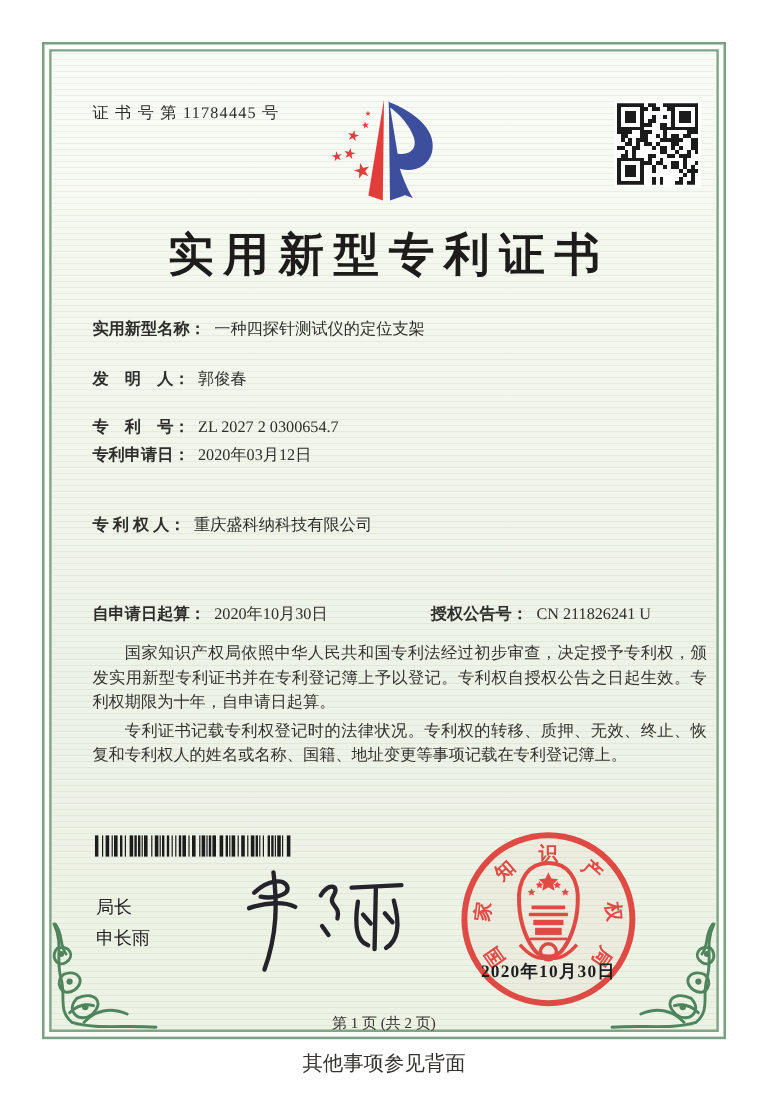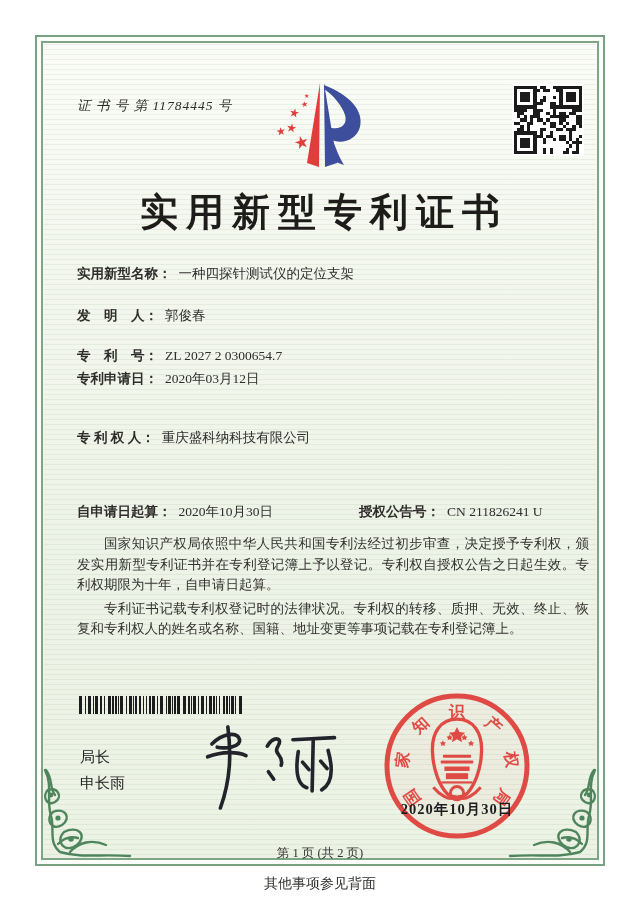--- a/index.html
+++ b/index.html
@@ -14,21 +14,21 @@
     box-sizing:border-box;
     border:2px solid #79a282;
     box-shadow: inset 0 0 0 4px #fdfdfa, inset 0 0 0 6px #7da586;
     background:linear-gradient(180deg,#fbfcf8 0%,#f4f7ee 25%,#eef3e7 60%,#ecf2e4 100%);
   }
   .frame::before{ 
     content:"";position:absolute;inset:7px;pointer-events:none;
     background:repeating-linear-gradient(180deg,rgba(140,175,135,0.14) 0 1px,transparent 1px 5px);
   }
   
-  .cert-no{position:absolute;left:40px;top:60px;font-size:13.5px;letter-spacing:1px;font-style:italic;}
+  .cert-no{position:absolute;left:40px;top:48px;font-size:13.5px;letter-spacing:1px;}
   .logo{position:absolute;left:233px;top:43px;width:105px;height:102px;}
   .qr{position:absolute;left:475px;top:47px;width:72px;height:72px;background:#fff;padding:2px;box-sizing:border-box;}
   .qr svg{width:100%;height:100%;display:block;shape-rendering:crispEdges;fill:#1b1b1b;}
   .title{
     position:absolute;left:0;top:150px;width:100%;margin:0;text-align:center;
     font-size:38px;font-weight:bold;letter-spacing:8px;text-indent:8px;color:#1d1c1a;
   }
   
   .row{position:absolute;left:40px;font-size:13.5px;white-space:nowrap;}
   .row .lbl{font-weight:bold;}
@@ -49,21 +49,21 @@
   .seal-circle{position:absolute;inset:0;}
   .seal-ring{position:absolute;left:80px;top:80px;width:0;height:0;}
   .seal-ring span{
     position:absolute;left:0;top:0;font-size:16px;font-weight:bold;color:#e04a45;
     transform-origin:center;white-space:pre;
   }
   .emblem{position:absolute;left:43px;top:30px;width:74px;height:104px;}
   .seal-date{position:absolute;left:14px;top:114px;width:132px;text-align:center;font-size:14.5px;font-weight:bold;color:#1d1d20;letter-spacing:1px;}
   
   .page-info{position:absolute;left:0;top:808px;width:100%;text-align:center;font-size:12.5px;color:#33322f;}
-  .back-note{position:absolute;left:0;top:875px;width:640px;text-align:center;font-size:14px;color:#33322f;}
+  .back-note{position:absolute;left:0;top:875px;width:640px;text-align:center;font-size:17px;color:#33322f;}
   
   .corner{position:absolute;bottom:4px;width:92px;height:96px;}
   .corner-left{left:3px;}
   .corner-right{right:3px;transform:scaleX(-1);}
   .star{position:absolute;color:#e23d3a;line-height:1;}
 </style>
 </head>
 <body>
 
 <div class="frame">

